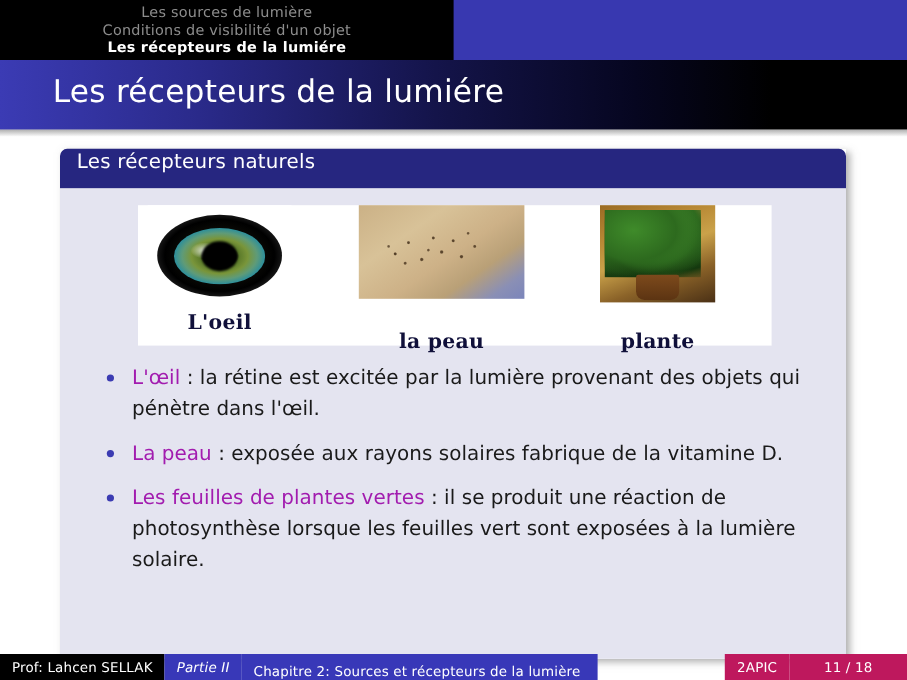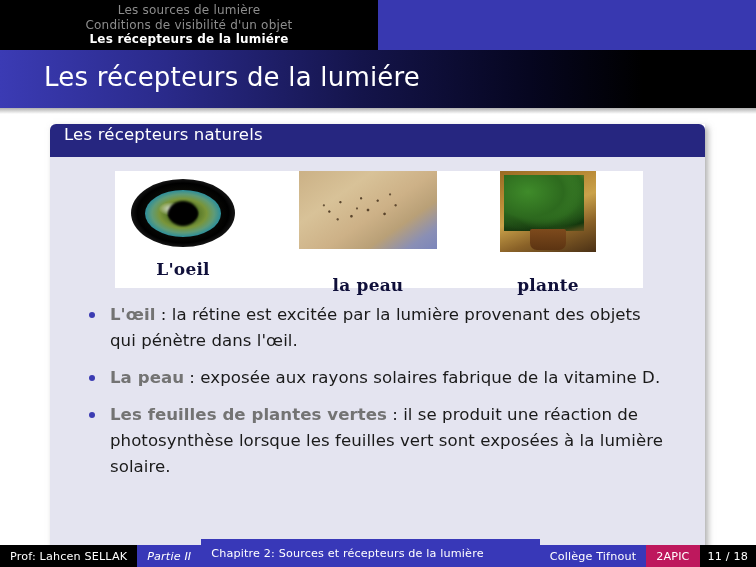--- a/index.html
+++ b/index.html
@@ -241,51 +241,51 @@
     content: "";
     position: absolute;
     left: 15px;
     top: 10px;
     width: 6px;
     height: 6px;
     border-radius: 50%;
     background: #3b3bb2;
   }
   .bullets b {
-    font-weight: bold;
-    color: #737373;
+    font-weight: normal;
+    color: #a21caf;
   }
 
   
   .footer {
     position: absolute;
     left: 0;
     bottom: 0;
     width: 756px;
     height: 22px;
     display: flex;
-    align-items: flex-end;
+    align-items: flex-start;
     font-size: 11.2px;
     color: #ffffff;
     letter-spacing: 0.15px;
     white-space: nowrap;
   }
   .f-seg {
     height: 22px;
     display: flex;
     align-items: center;
     justify-content: center;
     box-sizing: border-box;
   }
   .f-author { background: #000000; padding: 0 10px; }
   .f-part   { background: #3838b8; padding: 0 10px; font-style: italic; }
   .f-chap   { background: #3838b8; padding: 14px 10px; flex: 1 1 auto; justify-content: flex-start; }
   .f-school { background: #3838b8; padding: 0 10px; margin-top: 36px; }
   .f-class  { background: #be185d; padding: 0 10px; }
-  .f-page   { background: #000000; padding: 0 8px; }
+  .f-page   { background: #be185d; padding: 0 29px; }
 </style>
 </head>
 <body>
 
 <div class="navbar">
   <div class="nav-black">
     <div class="nav-line">Les sources de lumière</div>
     <div class="nav-line">Conditions de visibilité d'un objet</div>
     <div class="nav-line active">Les récepteurs de la lumiére</div>
   </div>

